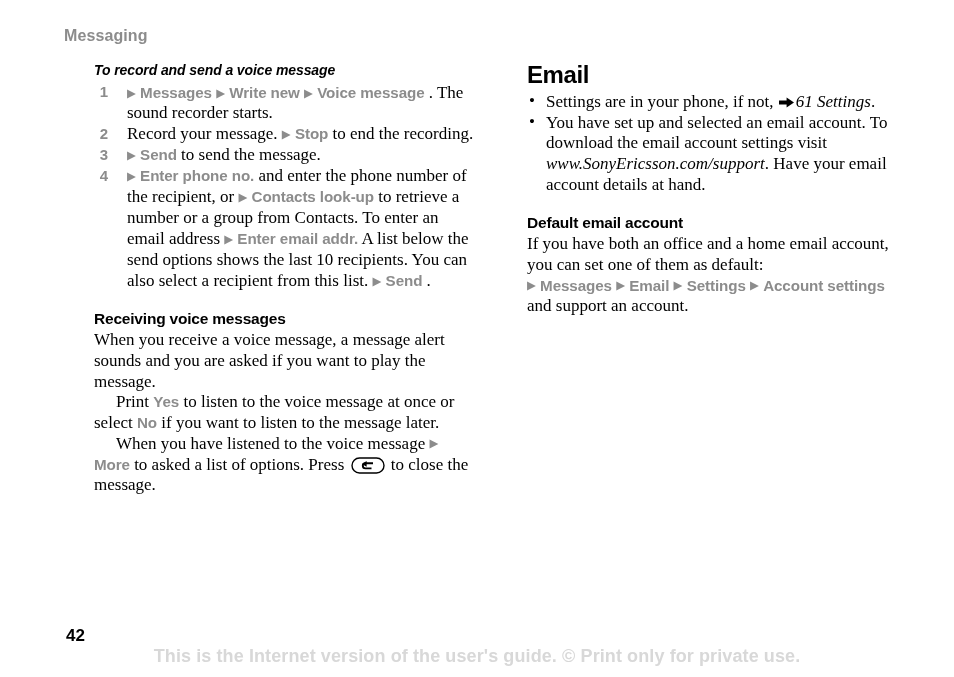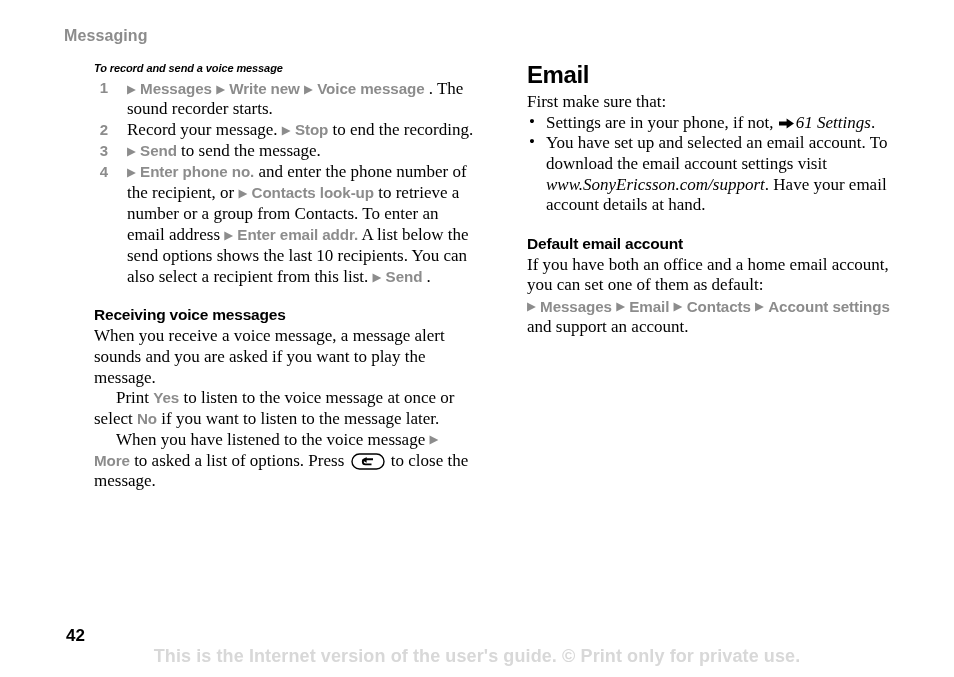--- a/index.html
+++ b/index.html
@@ -46,21 +46,21 @@
     left: 527px;
     top: 62px;
     width: 372px;
   }
 
   
   .h-proc {
     font-family: "Liberation Sans", sans-serif;
     font-weight: bold;
     font-style: italic;
-    font-size: 11px;
+    font-size: 14px;
     color: #000;
     margin: 0 0 4px 0;
     letter-spacing: -0.1px;
   }
   .h-section {
     font-family: "Liberation Sans", sans-serif;
     font-weight: bold;
     font-size: 24px;
     color: #000;
     margin: 0 0 5px 0;
@@ -223,29 +223,28 @@
             <path d="M22 6.2 H14.4 a2.6 2.6 0 0 0 0 5.2 H20.5" fill="none" stroke="#000" stroke-width="1.9" stroke-linecap="butt"></path>
             <path d="M15.6 4.0 L11.0 6.9 L15.6 9.8 Z" fill="#000"></path>
           </svg></span><span> to close the message.</span></p>
   </div>
 
   <div class="col-right">
 
     <div class="h-section">Email</div>
 
 
-    <p class="body">First make sure that:</p>
     <ul class="bullets" id="before-bullets">
         <li><span class="bul">•</span><span><span>Settings are in your phone, if not, </span><span class="xref-arrow"><svg viewBox="0 0 15 11" width="15" height="11" xmlns="http://www.w3.org/2000/svg">
                 <path d="M0 3.4 H7.6 V0.6 L15 5.5 L7.6 10.4 V7.6 H0 Z" fill="#000"></path>
               </svg></span><span class="it">61 Settings</span><span>.</span></span></li>
         <li><span class="bul">•</span><span><span>You have set up and selected an email account. To download the email account settings visit </span><span class="it">www.SonyEricsson.com/support</span><span>. Have your email account details at hand.</span></span></li>
       </ul>
 
     <div class="h-sub">Default email account</div>
     <p class="body">If you have both an office and a home email account, you can set one of them as default:</p>
-    <p class="body" id="default-p2"><span class="arrow">▶</span> <span class="ui">Messages</span> <span class="arrow">▶</span> <span class="ui">Email</span> <span class="arrow">▶</span> <span class="ui">Contacts</span> <span class="arrow">▶</span> <span class="ui">Account settings</span> </p>
+    <p class="body" id="default-p2"><span class="arrow">▶</span> <span class="ui">Messages</span> <span class="arrow">▶</span> <span class="ui">Email</span> <span class="arrow">▶</span> <span class="ui">Settings</span> <span class="arrow">▶</span> <span class="ui">Account settings</span> </p>
     <p class="body">and support an account.</p>
   </div>
 
   <div class="folio">42</div>
   <div class="watermark">This is the Internet version of the user's guide. © Print only for private use.</div>
 </div>
 
 </body></html>

